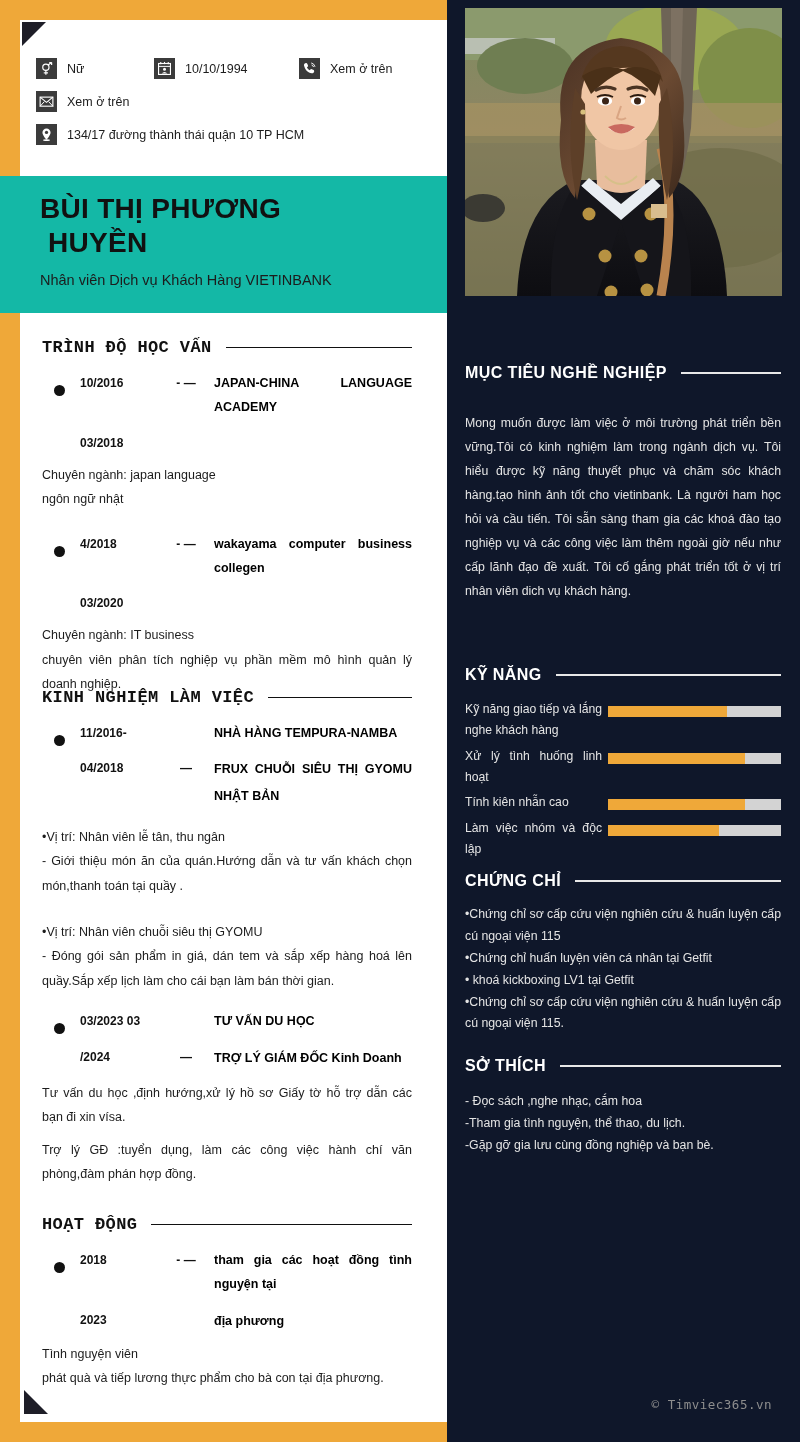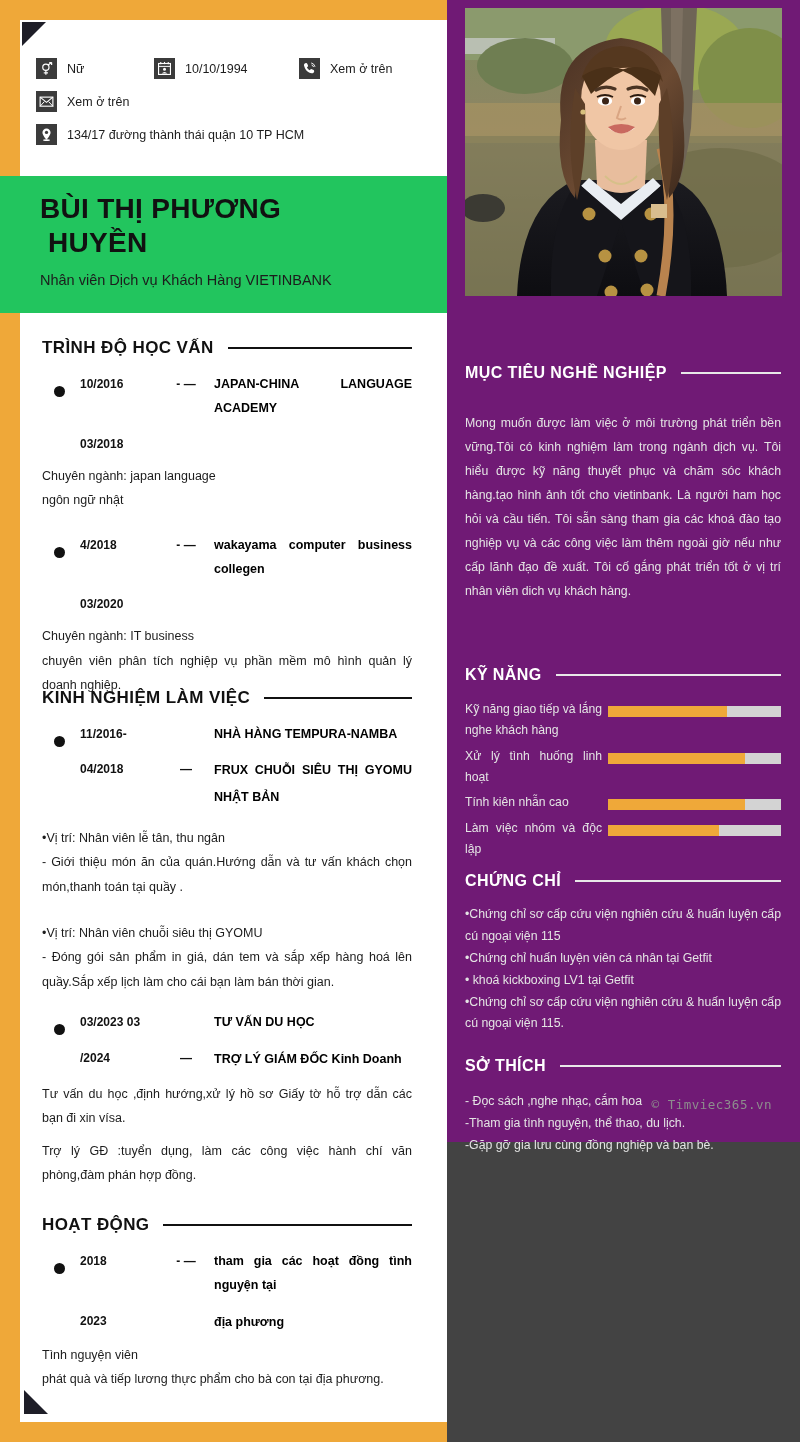--- a/index.html
+++ b/index.html
@@ -78,21 +78,21 @@
     font-size: 12.5px;
     color: #1c1c1c;
     white-space: nowrap;
   }
 
   
   .name-band {
     position: absolute;
     left: 0; top: 176px;
     width: 447px; height: 137px;
-    background: #22c55e;
+    background: #14b8a6;
     padding: 16px 0 0 40px;
   }
   .name-text {
     font-size: 28px;
     font-weight: bold;
     color: #111111;
     line-height: 1.22;
     letter-spacing: 0.3px;
   }
   .name-line2 { padding-left: 8px; }
@@ -105,20 +105,21 @@
   
   .sec {
     position: absolute;
     left: 42px;
     width: 370px;
   }
   .sec-head {
     display: flex;
     align-items: center;
     margin-bottom: 14px;
+    font-family: Liberation Mono, monospace;
   }
   .sec-title {
     font-size: 17px;
     font-weight: bold;
     color: #111;
     letter-spacing: 0.4px;
     white-space: nowrap;
   }
   .sec-rule {
     flex: 1 1 auto;
@@ -174,22 +175,22 @@
     color: #1c1c1c;
     line-height: 1.95;
     text-align: justify;
   }
   .body-text.plain { text-align: left; }
 
   
   .right-col {
     position: absolute;
     left: 447px; top: 0;
-    width: 353px; height: 1142px;
-    background: #701a75;
+    width: 353px; height: 1442px;
+    background: #0f172a;
   }
   .photo-frame {
     position: absolute;
     left: 18px; top: 8px;
     width: 317px; height: 288px;
     overflow: hidden;
     background: #6d7a55;
   }
   .photo-svg { display: block; width: 317px; height: 288px; }
 

